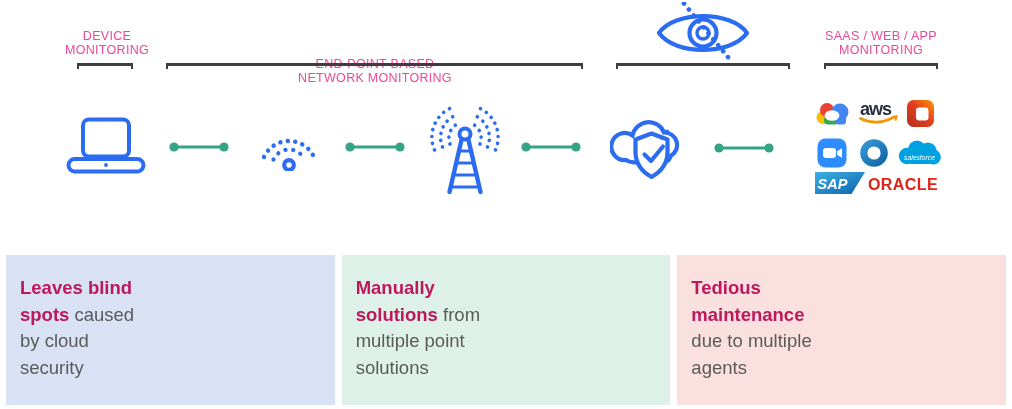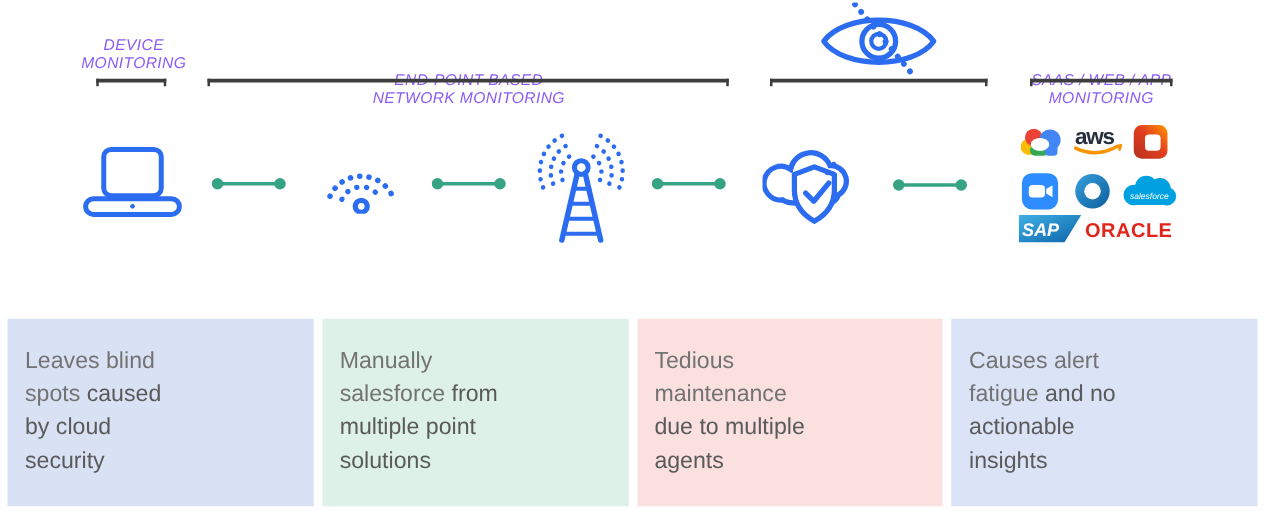--- a/index.html
+++ b/index.html
@@ -2,49 +2,49 @@
 <html><head>
 <meta charset="utf-8">
 <style>
   html,body{margin:0;padding:0;background:#fff;}
   .diagram{
     position:relative;width:1012px;height:409px;background:#fff;overflow:hidden;
     font-family:"Liberation Sans",sans-serif;
   }
   .grp-label{
     position:absolute;text-align:center;font-size:12.5px;line-height:14px;
-    color:#8b5cf6;letter-spacing:.3px;white-space:pre-line;font-style:italic;
+    color:#ec4899;letter-spacing:.3px;white-space:pre-line;
   }
   .bracket{
     position:absolute;height:6px;box-sizing:border-box;
     border-top:3px solid #3d3d3d;border-left:2.5px solid #3d3d3d;border-right:2.5px solid #3d3d3d;
   }
   .ic{position:absolute;}
   .cards{
     position:absolute;left:6px;top:255px;width:1000px;height:150px;
     display:flex;gap:7px;
   }
   .card{
     flex:1;box-sizing:border-box;padding:20px 16px 0 14px;
   }
   .card-text{
     font-size:18.5px;line-height:26.5px;color:#5a5a5a;white-space:pre-line;
   }
-  .card-text .hl{font-weight:normal;color:#737373;}
+  .card-text .hl{font-weight:bold;color:#be185d;}
 </style>
 </head>
 <body>
 
 <div class="diagram">
 
   <div class="grp-label" style="left:37px;top:29px;width:140px;">DEVICE
 MONITORING</div>
   <div class="grp-label" style="left:254px;top:29px;width:242px;margin-top:28px;">END-POINT BASED
 NETWORK MONITORING</div>
-  <div class="grp-label" style="left:806px;top:29px;width:150px;margin-top:28px;">SAAS / WEB / APP
+  <div class="grp-label" style="left:806px;top:29px;width:150px;">SAAS / WEB / APP
 MONITORING</div>
 
   <svg class="ic" style="left:654px;top:2px;" width="98" height="62" viewBox="0 0 98 62">
     <g fill="none" stroke="#2b6cf0" stroke-width="4.2" stroke-linejoin="round">
       <path d="M5 31 C 21 8.5 77 8.5 93 31 C 77 53.5 21 53.5 5 31 Z"></path>
       <circle cx="49" cy="31" r="13.5"></circle>
       <circle cx="49" cy="31" r="6" stroke-width="3.4"></circle>
     </g>
     <path d="M30 1.5 L78 60" fill="none" stroke="#2b6cf0" stroke-width="4.6" stroke-linecap="round" stroke-dasharray="0.1 7.6"></path>
   </svg>
@@ -196,31 +196,25 @@
 
   <div class="cards">
     <div class="card" style="background-color: rgb(217, 226, 244);">
       <div class="card-text"><span class="hl">Leaves blind
 spots</span> <span>caused
 by cloud
 security</span></div>
     </div>
     <div class="card" style="background-color: rgb(222, 241, 232);">
       <div class="card-text"><span class="hl">Manually
-salesforce</span> <span>from
+solutions</span> <span>from
 multiple point
 solutions</span></div>
     </div>
     <div class="card" style="background-color: rgb(250, 224, 222);">
       <div class="card-text"><span class="hl">Tedious
 maintenance</span> <span>
 due to multiple
 agents</span></div>
     </div>
-    <div class="card" style="background-color: rgb(219, 228, 246);">
-      <div class="card-text"><span class="hl">Causes alert
-fatigue</span> <span>and no
-actionable
-insights</span></div>
-    </div>
   </div>
 
 </div>
 
 </body></html>

